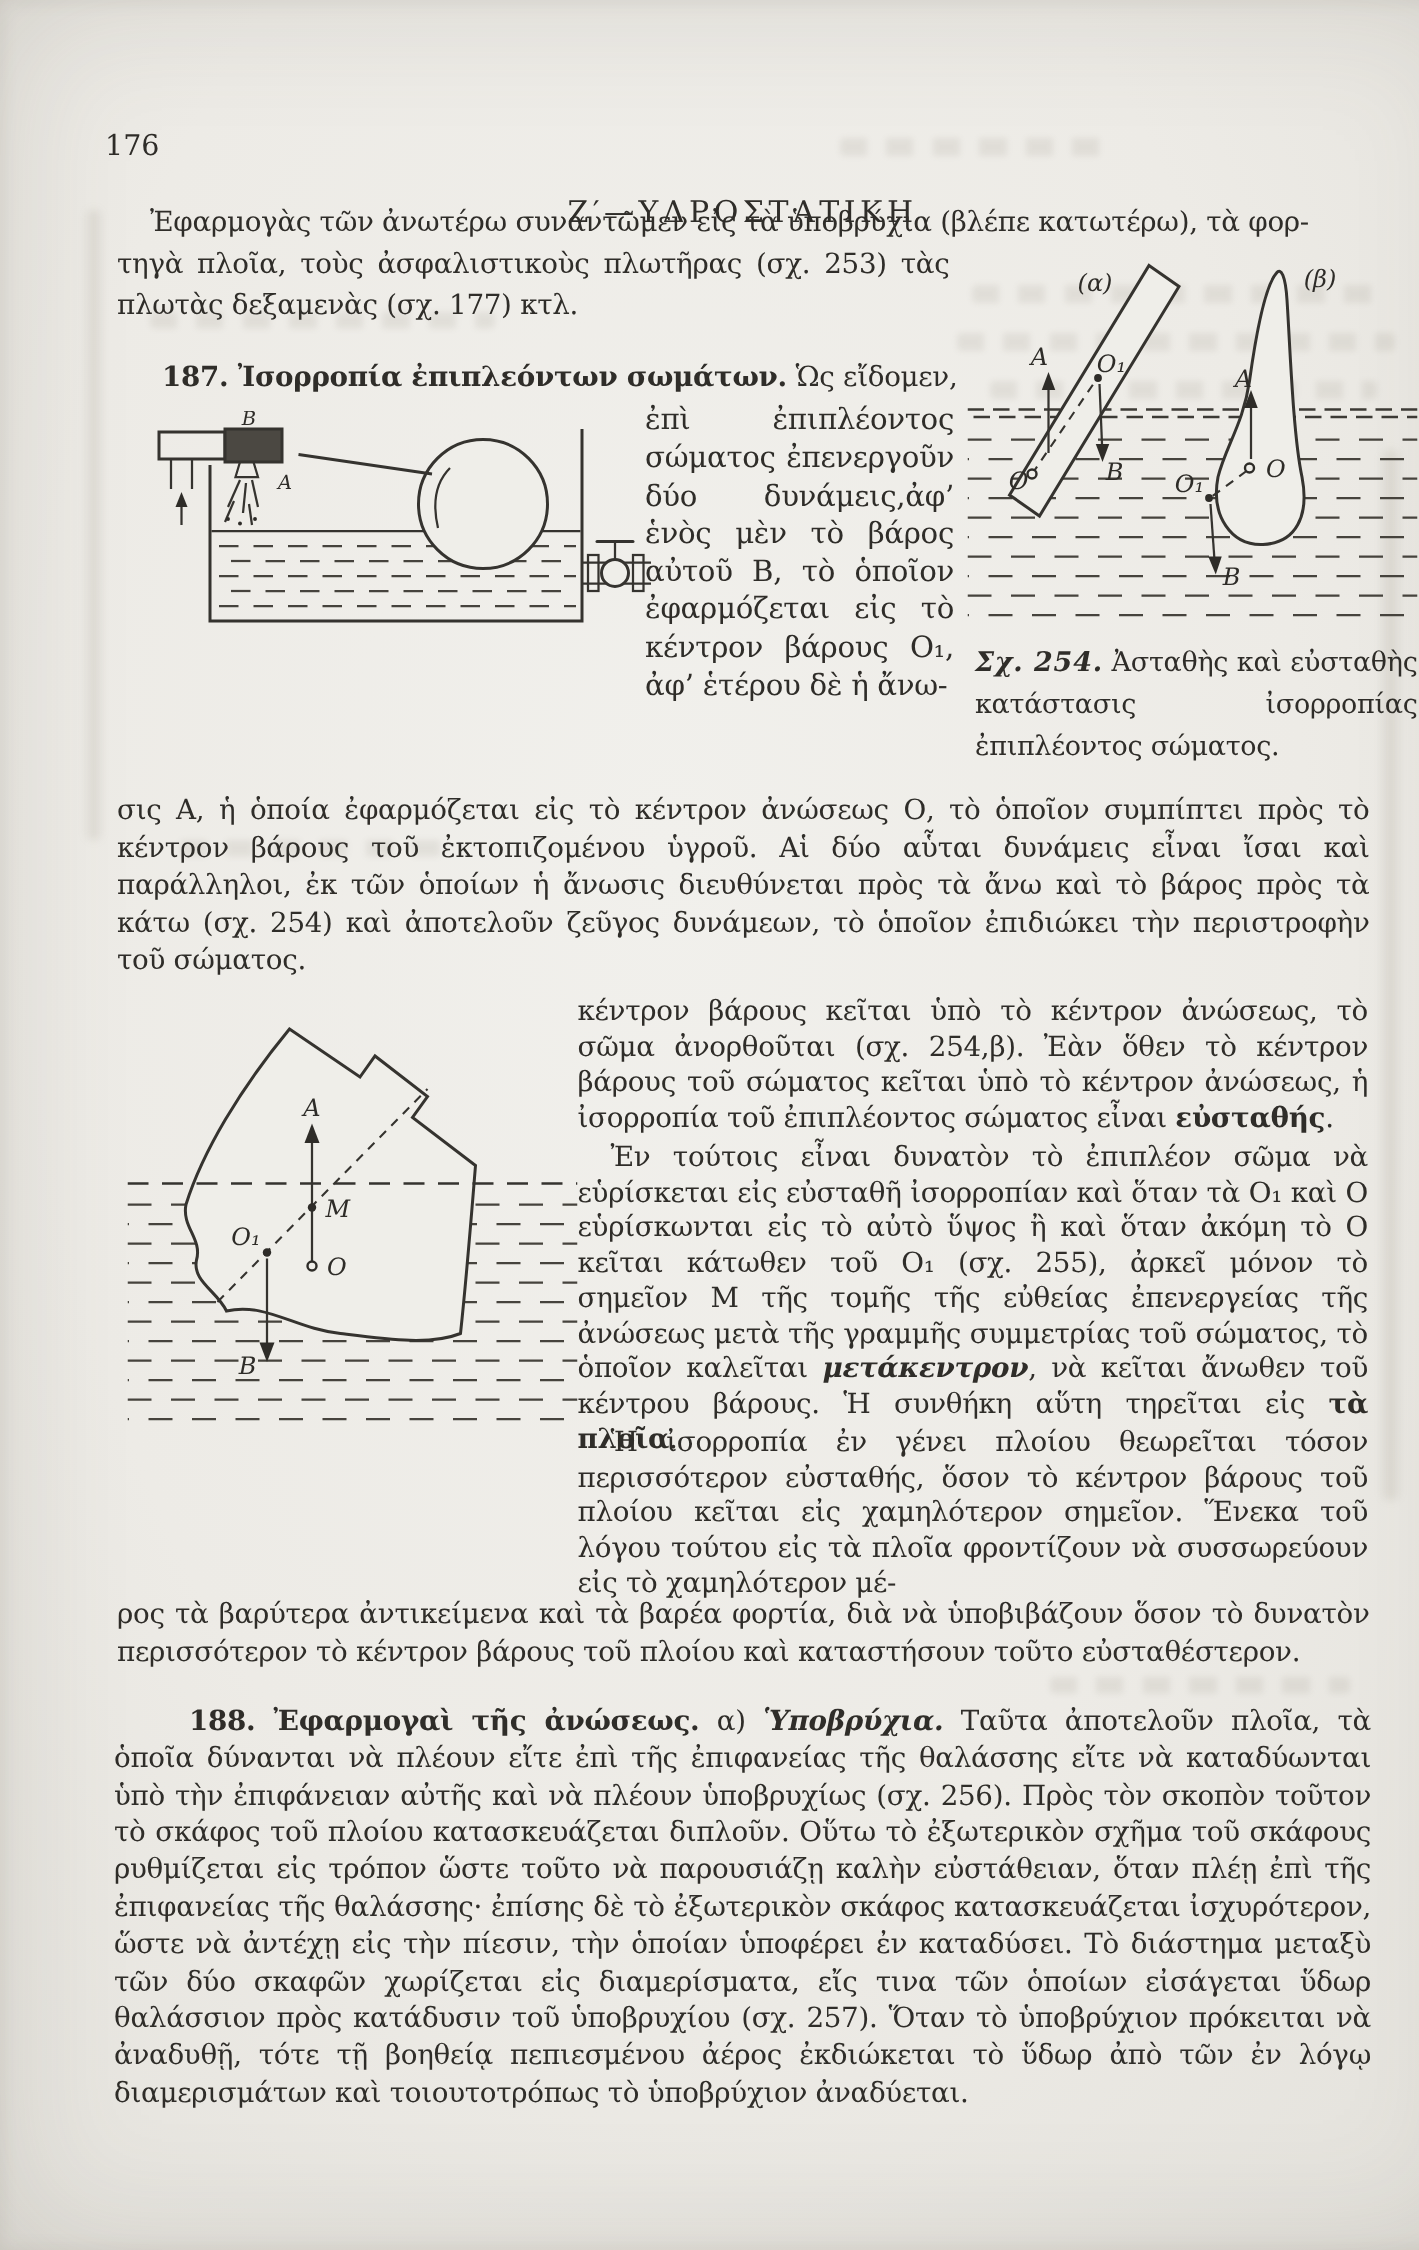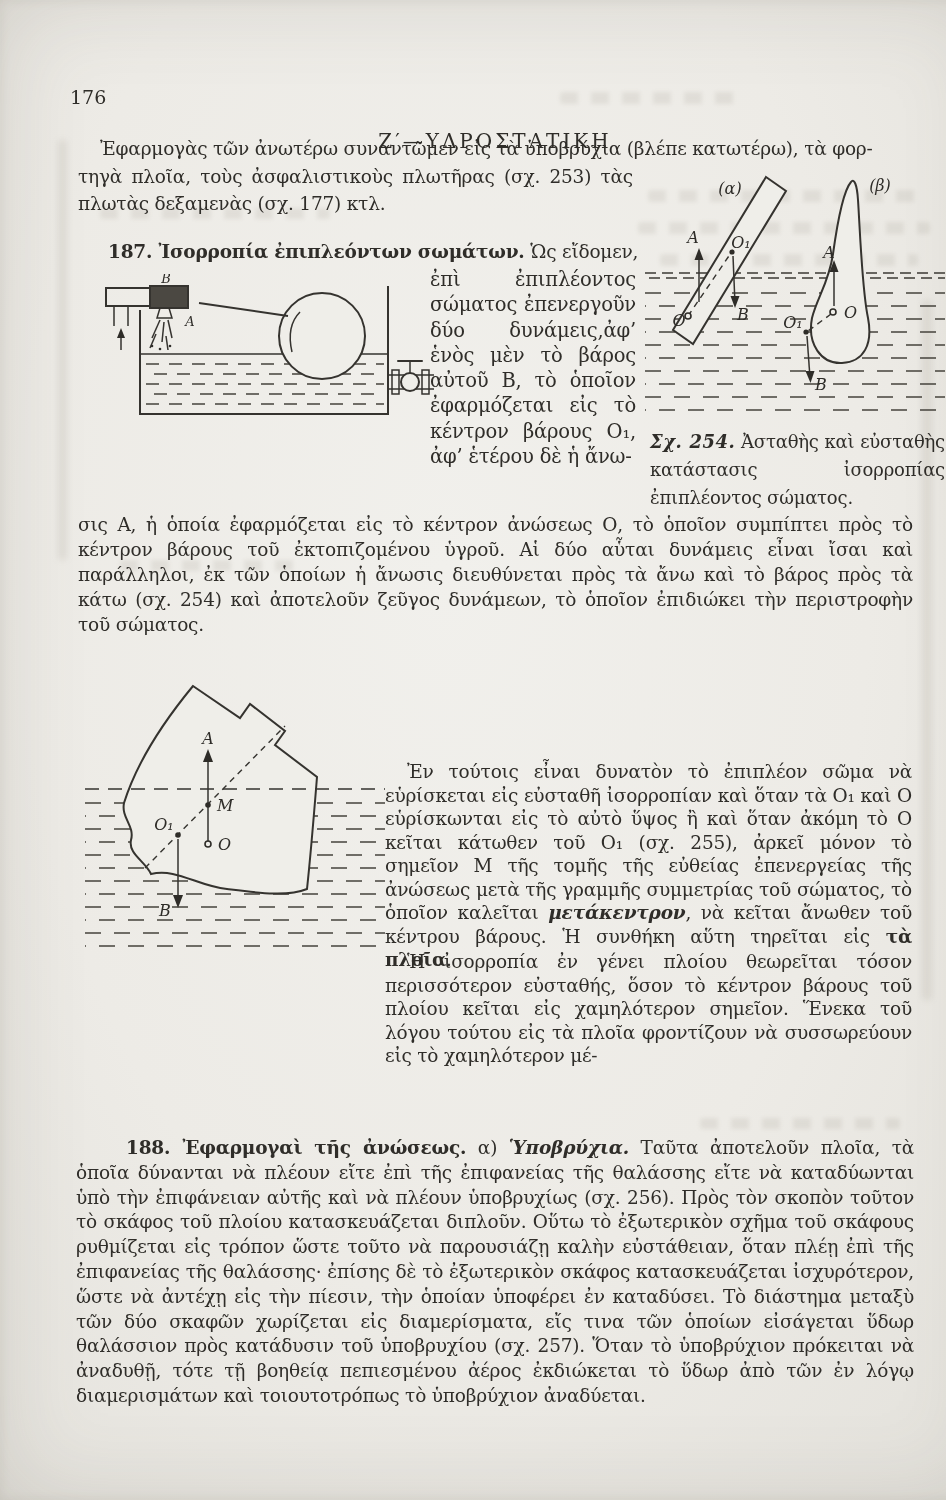--- a/index.html
+++ b/index.html
@@ -156,23 +156,24 @@
       <text x="184" y="92" text-anchor="middle">A</text>
       <text x="199" y="152" text-anchor="start">O</text>
       <text x="148" y="162" text-anchor="middle">Ο₁</text>
       <text x="176" y="224" text-anchor="middle">B</text>
       <text x="235" y="25" text-anchor="middle">(β)</text>
     </svg>
   </div>
 
   <div class="cap" style="left:650px;top:428px;width:295px;"><span class="bi">Σχ. 254.</span> <span>Ἀσταθὴς καὶ εὐσταθὴς κατάστασις ἰσορροπίας ἐπιπλέοντος σώματος.</span></div>
 
-  <div class="tb" style="left:78px;top:512px;width:835px;">σις Α, ἡ ὁποία ἐφαρμόζεται εἰς τὸ κέντρον ἀνώσεως Ο, τὸ ὁποῖον συμπίπτει πρὸς τὸ κέντρον βάρους τοῦ ἐκτοπιζομένου ὑγροῦ. Αἱ δύο αὗται δυνάμεις εἶναι ἴσαι καὶ παράλληλοι, ἐκ τῶν ὁποίων ἡ ἄνωσις διευθύνεται πρὸς τὰ ἄνω καὶ τὸ βάρος πρὸς τὰ κάτω (σχ. 254) καὶ ἀποτελοῦν ζεῦγος δυνάμεων, τὸ ὁποῖον ἐπιδιώκει τὴν περιστροφὴν τοῦ σώματος.</div>
-
-
+  <div class="tb" style="left:78px;top:528px;width:835px;">σις Α, ἡ ὁποία ἐφαρμόζεται εἰς τὸ κέντρον ἀνώσεως Ο, τὸ ὁποῖον συμπίπτει πρὸς τὸ κέντρον βάρους τοῦ ἐκτοπιζομένου ὑγροῦ. Αἱ δύο αὗται δυνάμεις εἶναι ἴσαι καὶ παράλληλοι, ἐκ τῶν ὁποίων ἡ ἄνωσις διευθύνεται πρὸς τὰ ἄνω καὶ τὸ βάρος πρὸς τὰ κάτω (σχ. 254) καὶ ἀποτελοῦν ζεῦγος δυνάμεων, τὸ ὁποῖον ἐπιδιώκει τὴν περιστροφὴν τοῦ σώματος.</div>
+
+
+  <div class="tb col" style="left:385px;top:663px;width:527px;"><span>κέντρον βάρους κεῖται ὑπὸ τὸ κέντρον ἀνώσεως, τὸ σῶμα ἀνορθοῦται (σχ. 254,β). Ἐὰν ὅθεν τὸ κέντρον βάρους τοῦ σώματος κεῖται ὑπὸ τὸ κέντρον ἀνώσεως, ἡ ἰσορροπία τοῦ ἐπιπλέοντος σώματος εἶναι </span><span class="b">εὐσταθής</span><span>.</span></div>
 
   <div class="tb col ind" style="left:385px;top:760px;width:527px;"><span>Ἐν τούτοις εἶναι δυνατὸν τὸ ἐπιπλέον σῶμα νὰ εὑρίσκεται εἰς εὐσταθῆ ἰσορροπίαν καὶ ὅταν τὰ Ο₁ καὶ Ο εὑρίσκωνται εἰς τὸ αὐτὸ ὕψος ἢ καὶ ὅταν ἀκόμη τὸ Ο κεῖται κάτωθεν τοῦ Ο₁ (σχ. 255), ἀρκεῖ μόνον τὸ σημεῖον Μ τῆς τομῆς τῆς εὐθείας ἐπενεργείας τῆς ἀνώσεως μετὰ τῆς γραμμῆς συμμετρίας τοῦ σώματος, τὸ ὁποῖον καλεῖται </span><span class="bi">μετάκεντρον</span><span>, νὰ κεῖται ἄνωθεν τοῦ κέντρου βάρους. Ἡ συνθήκη αὕτη τηρεῖται εἰς </span><span class="b">τὰ πλοῖα</span><span>.</span></div>
 
   <div class="tb col ind" style="left:385px;top:950px;width:527px;">Ἡ ἰσορροπία ἐν γένει πλοίου θεωρεῖται τόσον περισσότερον εὐσταθής, ὅσον τὸ κέντρον βάρους τοῦ πλοίου κεῖται εἰς χαμηλότερον σημεῖον. Ἕνεκα τοῦ λόγου τούτου εἰς τὰ πλοῖα φροντίζουν νὰ συσσωρεύουν εἰς τὸ χαμηλότερον μέ-</div>
 
   <div class="fig" style="left:85px;top:656px;">
     <svg width="300" height="300" viewBox="0 0 300 300">
 
       <path class="wd" d="M0,147 H300"></path>
       <path class="wd wd2" d="M0,160 H300"></path>
@@ -202,16 +203,17 @@
       <polygon class="ah" points="93,252 88,239 98,239"></polygon>
       <text x="123" y="88" text-anchor="middle">A</text>
       <text x="132" y="155" text-anchor="start">M</text>
       <text x="133" y="194" text-anchor="start">O</text>
       <text x="79" y="174" text-anchor="middle">Ο₁</text>
       <text x="80" y="260" text-anchor="middle">B</text>
     </svg>
   </div>
 
 
+  <div class="tb" style="left:78px;top:1064px;width:835px;">ρος τὰ βαρύτερα ἀντικείμενα καὶ τὰ βαρέα φορτία, διὰ νὰ ὑποβιβάζουν ὅσον τὸ δυνατὸν περισσότερον τὸ κέντρον βάρους τοῦ πλοίου καὶ καταστήσουν τοῦτο εὐσταθέστερον.</div>
 
   <div class="tb" style="left:76px;top:1136px;width:838px;text-indent:50px;line-height:24.8px;"><span class="b">188. Ἐφαρμογαὶ τῆς ἀνώσεως.</span><span> α) </span><span class="bi">Ὑποβρύχια.</span><span> Ταῦτα ἀποτελοῦν πλοῖα, τὰ ὁποῖα δύνανται νὰ πλέουν εἴτε ἐπὶ τῆς ἐπιφανείας τῆς θαλάσσης εἴτε νὰ καταδύωνται ὑπὸ τὴν ἐπιφάνειαν αὐτῆς καὶ νὰ πλέουν ὑποβρυχίως (σχ. 256). Πρὸς τὸν σκοπὸν τοῦτον τὸ σκάφος τοῦ πλοίου κατασκευάζεται διπλοῦν. Οὕτω τὸ ἐξωτερικὸν σχῆμα τοῦ σκάφους ρυθμίζεται εἰς τρόπον ὥστε τοῦτο νὰ παρουσιάζῃ καλὴν εὐστάθειαν, ὅταν πλέῃ ἐπὶ τῆς ἐπιφανείας τῆς θαλάσσης· ἐπίσης δὲ τὸ ἐξωτερικὸν σκάφος κατασκευάζεται ἰσχυρότερον, ὥστε νὰ ἀντέχῃ εἰς τὴν πίεσιν, τὴν ὁποίαν ὑποφέρει ἐν καταδύσει. Τὸ διάστημα μεταξὺ τῶν δύο σκαφῶν χωρίζεται εἰς διαμερίσματα, εἴς τινα τῶν ὁποίων εἰσάγεται ὕδωρ θαλάσσιον πρὸς κατάδυσιν τοῦ ὑποβρυχίου (σχ. 257). Ὅταν τὸ ὑποβρύχιον πρόκειται νὰ ἀναδυθῇ, τότε τῇ βοηθείᾳ πεπιεσμένου ἀέρος ἐκδιώκεται τὸ ὕδωρ ἀπὸ τῶν ἐν λόγῳ διαμερισμάτων καὶ τοιουτοτρόπως τὸ ὑποβρύχιον ἀναδύεται.</span></div>
 
 </div>
 
 </body></html>

